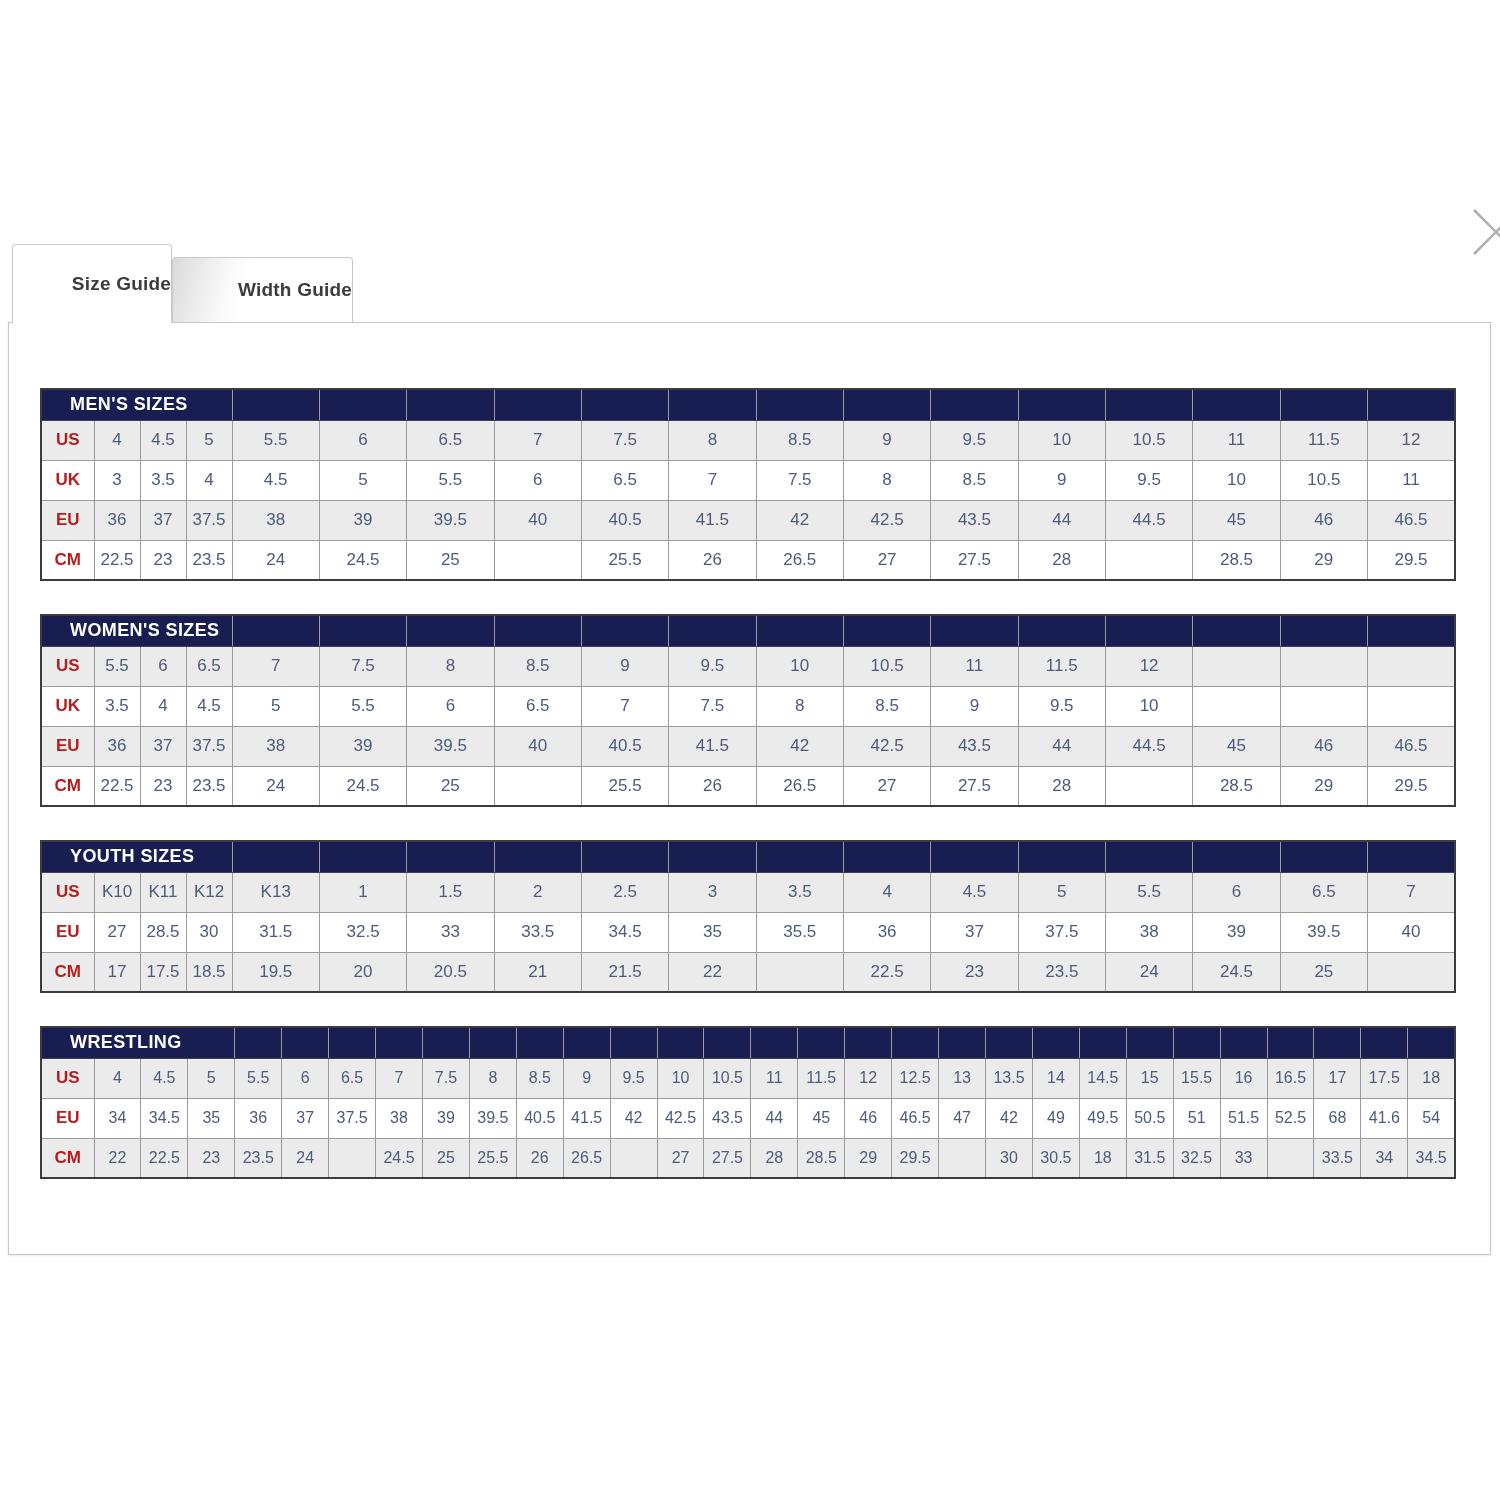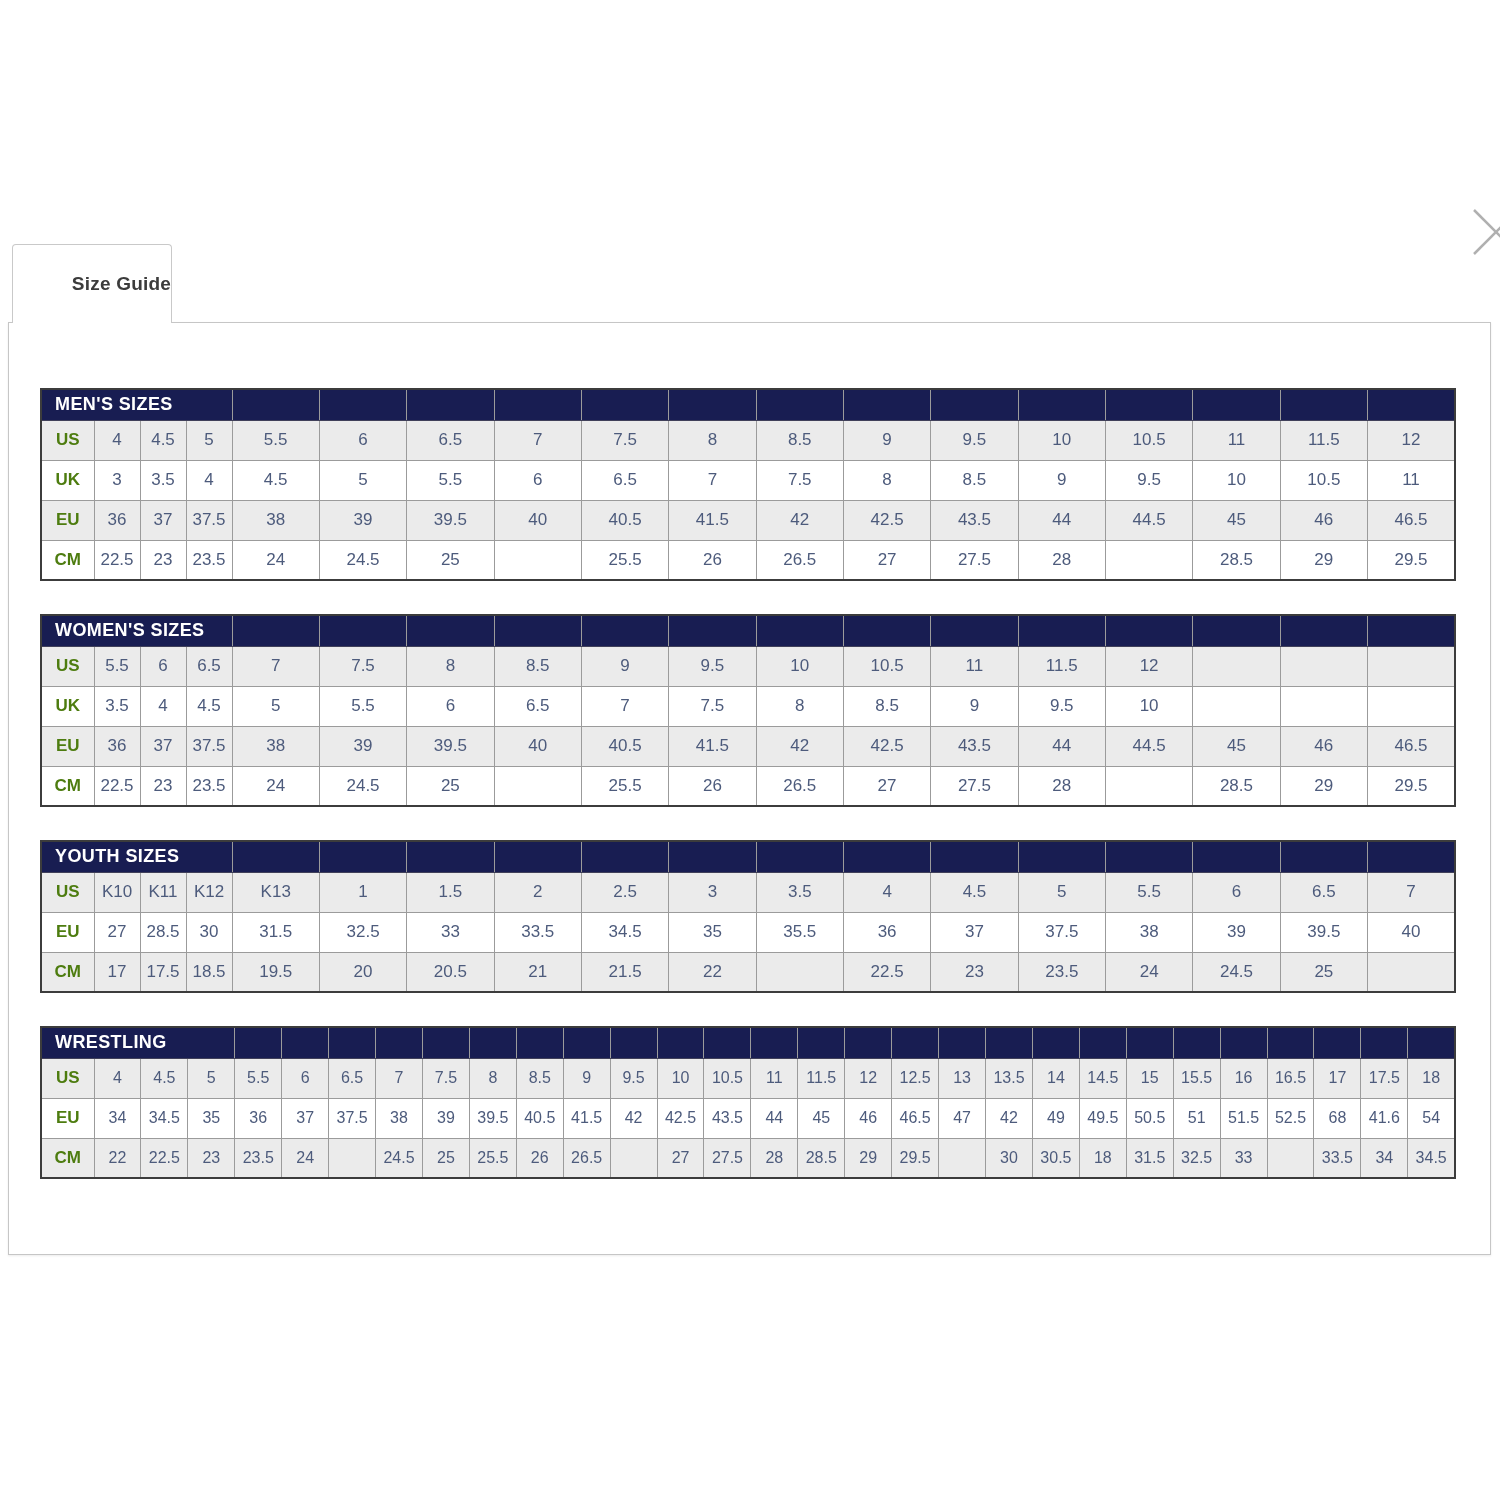--- a/index.html
+++ b/index.html
@@ -26,41 +26,44 @@
   .panel-body { padding: 65px 33px 0 31px; }
 
   
   table.size-table { border-collapse: collapse; table-layout: fixed; width: 1416px;
                      margin-bottom: 33px; border: 2px solid #3c3c3c; }
   table.size-table col.c-label  { width: 53px; }
   table.size-table col.c-narrow { width: 46px; }
   table.size-table th, table.size-table td { border: 1px solid #9b9b9b; vertical-align: middle; }
   table.size-table thead th { background: #181d52; height: 31px; border-bottom: 1px solid #40405a; }
   th.h-title { color: #ffffff; font-size: 18px; font-weight: bold; text-align: left;
-               padding-left: 13px; letter-spacing: 0.4px; white-space: nowrap; }
+               padding-left: 28px; letter-spacing: 0.4px; white-space: nowrap; }
   th.h-empty { border-left: 2px solid #ffffff; }
   tbody td { height: 40px; text-align: center; font-size: 17px; }
   tbody tr:nth-child(odd)  td { background: #ebebeb; }
   tbody tr:nth-child(even) td { background: #ffffff; }
-  td.lbl { color: #4d7c0f; font-weight: bold; }
+  td.lbl { color: #b91c1c; font-weight: bold; }
   td.val { color: #4d5b7c; font-weight: normal; white-space: nowrap; }
   table.size-table.dense td.val { font-size: 16px; }
 </style>
 </head>
 <body>
 
 <div class="stage">
 
   <div class="close-btn">
     <svg width="60" height="60" viewBox="0 0 60 60">
       <line x1="8" y1="10" x2="52" y2="54" stroke="#b0b0b0" stroke-width="2.5"></line>
       <line x1="52" y1="10" x2="8" y2="54" stroke="#b0b0b0" stroke-width="2.5"></line>
     </svg>
   </div>
 
+  <div class="tab tab-width">
+    <span>Width Guide</span>
+  </div>
   <div class="tab tab-size">
     <span>Size Guide</span>
   </div>
 
   <div class="panel">
     <div class="panel-body">
       <table class="size-table">
           <colgroup>
             <col class="c-label">
             <col class="c-narrow">

